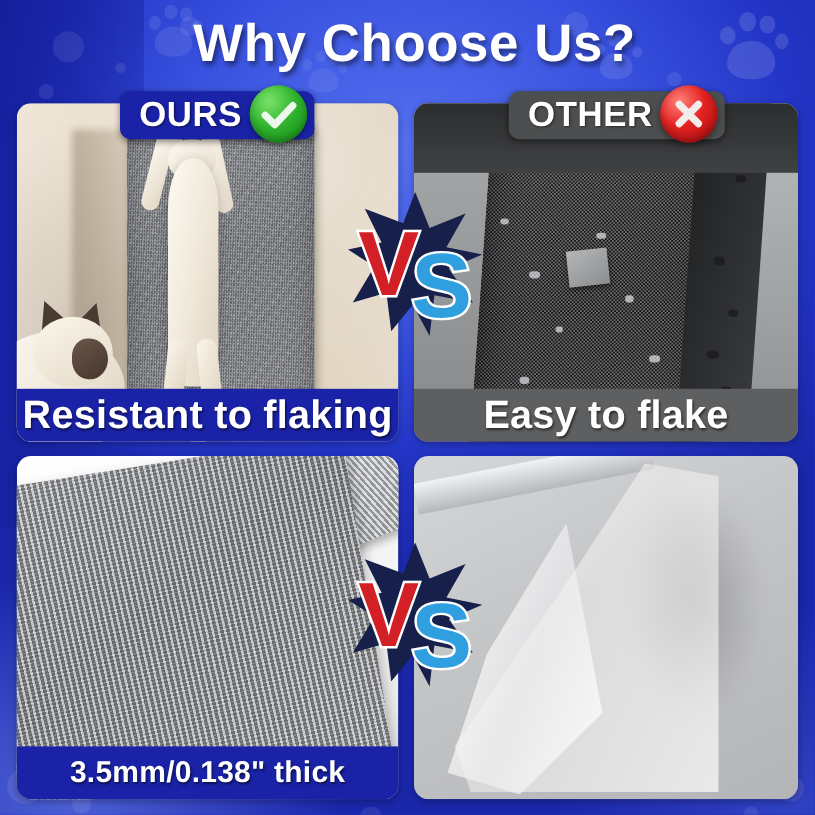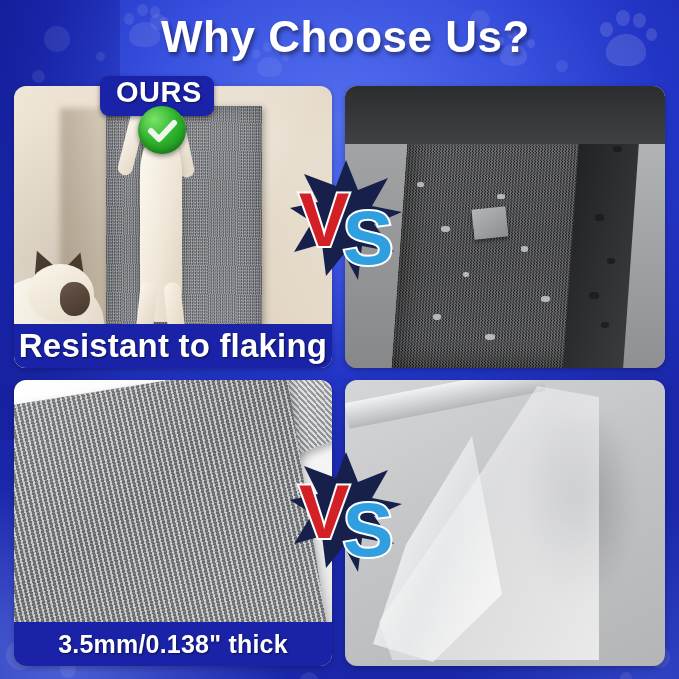--- a/index.html
+++ b/index.html
@@ -159,21 +159,21 @@
        display:flex;align-items:center;justify-content:center;
        color:#fff;font-weight:bold;font-size:33px;letter-spacing:.2px;
        text-shadow:1px 1px 2px rgba(0,0,0,.55);}
   .cap.ours{background:#1a23a8;}
   .cap.other{background:#5e5f60;}
   .cap.thick{background:#1a23a8;font-size:25px;}
   .cap.thin{background:#5e5f60;}
 
   
   .badge{position:absolute;display:flex;align-items:center;height:40px;
-         border-radius:9px;padding:0 6px 0 16px;z-index:6;flex-direction:column;}
+         border-radius:9px;padding:0 6px 0 16px;z-index:6;}
   .badge-ours{left:100px;top:76px;background:#1a23a8;
       box-shadow:0 2px 5px rgba(0,0,0,.45);}
   .badge-other{left:424px;top:76px;background:#4d4e4f;
       box-shadow:0 2px 5px rgba(0,0,0,.45);}
   .badge-txt{color:#fff;font-weight:bold;font-size:29px;letter-spacing:.5px;
       text-shadow:1px 1px 2px rgba(0,0,0,.5);margin-right:6px;}
   .mark{width:48px;height:48px;border-radius:50%;position:relative;
         margin-top:-3px;display:flex;align-items:center;justify-content:center;}
   .mark.ok{background:radial-gradient(circle at 34% 28%, #7ae26a 0%, #31b52e 45%, #148a17 100%);
         box-shadow:0 2px 5px rgba(0,0,0,.45), inset 0 -3px 6px rgba(0,0,0,.25);}
@@ -286,20 +286,21 @@
         <div class="fleck" style="left:176px;top:160px;width:7px;height:6px;"></div>
         <div class="fleck" style="left:196px;top:210px;width:9px;height:6px;"></div>
         <div class="fleck" style="left:88px;top:228px;width:8px;height:6px;"></div>
         <div class="fleck" style="left:140px;top:248px;width:10px;height:6px;"></div>
         <div class="fleck dk" style="left:250px;top:128px;width:9px;height:7px;"></div>
         <div class="fleck dk" style="left:262px;top:172px;width:8px;height:6px;"></div>
         <div class="fleck dk" style="left:244px;top:206px;width:10px;height:7px;"></div>
         <div class="fleck dk" style="left:256px;top:236px;width:8px;height:6px;"></div>
         <div class="fleck dk" style="left:268px;top:60px;width:9px;height:6px;"></div>
       </div>
+      <div class="cap other">Easy to flake</div>
     </div>
 
     <div class="panel p-bl">
       <div class="photo">
         <div class="bl-bg"></div>
         <div class="bl-mat2"></div>
         <div class="bl-edge"></div>
         <div class="bl-mat"></div>
       </div>
       <div class="cap thick">3.5mm/0.138" thick</div>
@@ -319,20 +320,28 @@
 
   <div class="badge badge-ours">
     <span class="badge-txt">OURS</span>
     <span class="mark ok">
       <svg viewBox="0 0 48 48" width="48" height="48">
         <path d="M13 25 L21 33 L36 17" fill="none" stroke="#eef7ec" stroke-width="6" stroke-linecap="round" stroke-linejoin="round"></path>
       </svg>
     </span>
   </div>
 
+  <div class="badge badge-other">
+    <span class="badge-txt">OTHER</span>
+    <span class="mark no">
+      <svg viewBox="0 0 48 48" width="48" height="48">
+        <path d="M16 16 L32 32 M32 16 L16 32" fill="none" stroke="#f2eceb" stroke-width="6" stroke-linecap="round"></path>
+      </svg>
+    </span>
+  </div>
 
   <div class="vs vs-top">
     <svg viewBox="0 0 112 120">
       <polygon points="56,0 68,30 98,18 82,46 112,52 84,64 104,92 72,86 68,120 54,94 36,116 32,84 4,92 22,62 0,48 28,42 14,14 46,26" fill="#16204a"></polygon>
       <text class="vs-v" x="34" y="86" text-anchor="middle" fill="#d32027" stroke="#ffffff" stroke-width="4" paint-order="stroke">V</text>
       <text class="vs-s" x="78" y="104" text-anchor="middle" fill="#2f9fe0" stroke="#ffffff" stroke-width="4" paint-order="stroke">S</text>
     </svg>
   </div>
 
   <div class="vs vs-bot">

